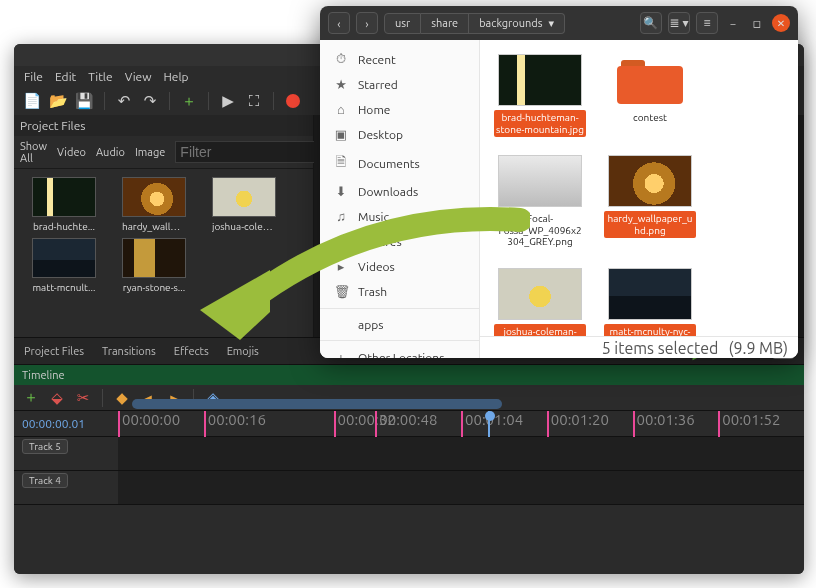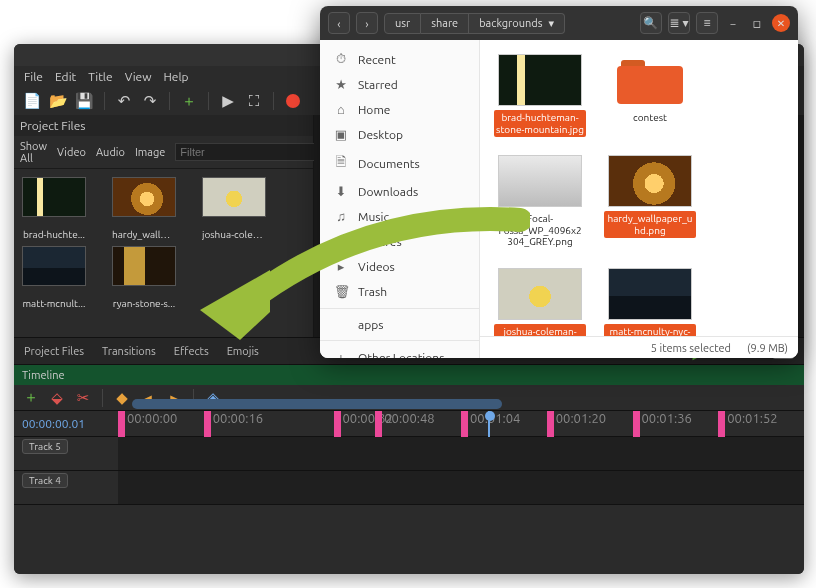--- a/index.html
+++ b/index.html
@@ -14,41 +14,41 @@
   .os-toolbar{display:flex;align-items:center;gap:8px;padding:4px 10px;height:28px;background:#2b2b2b}
   .tbicn{width:18px;height:18px;display:inline-flex;align-items:center;justify-content:center;font-size:15px;cursor:pointer;color:#ccc}
   .os-sep{width:1px;height:18px;background:#444;margin:0 2px}
   .record{width:14px;height:14px;border-radius:50%;background:#e43;display:inline-block}
 
   .os-mid{display:flex;height:222px}
   .pfiles{width:300px;background:#2b2b2b;display:flex;flex-direction:column;border-right:1px solid #1a1a1a}
   .pf-head{padding:4px 6px;background:#252525;color:#ccc}
   .pf-filter{display:flex;gap:10px;align-items:center;padding:4px 6px;background:#2b2b2b;border-bottom:1px solid #1a1a1a}
   .pf-filter span{color:#ccc;font-size:11px;cursor:pointer}
-  .pf-filter input{flex:1;background:#1e1e1e;border:1px solid #3a3a3a;color:#aaa;padding:2px 4px;font-size:11px}
+  .pf-filter input{flex:1;background:#1e1e1e;border:1px solid #3a3a3a;color:#aaa;padding:2px 4px;font-size:14px}
   .pf-grid{display:flex;flex-wrap:wrap;gap:6px;padding:8px;overflow:hidden}
-  .pf-item{width:84px;display:flex;flex-direction:column;align-items:flex-start;gap:12px;cursor:pointer}
+  .pf-item{width:84px;display:flex;flex-direction:column;align-items:center;gap:4px;cursor:pointer}
   .pf-thumb{width:64px;height:40px;background:#333;border:1px solid #555}
   .pf-cap{width:64px;font-size:10px;color:#ddd;white-space:nowrap;overflow:hidden;text-overflow:ellipsis;text-align:center}
 
   .preview{flex:1;background:#1e1e1e;position:relative}
 
   .os-tabs{display:flex;align-items:center;padding:4px 10px;gap:18px;background:#262626;border-top:1px solid #111;border-bottom:1px solid #111;height:28px}
   .os-tabs span{color:#bbb;font-size:11px;cursor:pointer}
   .play-ctrls{margin-left:auto;display:flex;gap:10px;align-items:center;color:#bbb}
   .play-ctrls .play{color:#6cc24a;font-size:18px}
   .snap-icn{width:22px;height:16px;border:1px solid #777;border-radius:3px;margin-left:12px;cursor:pointer}
 
   .tl-head{padding:4px 8px;background:#14532d;color:#ccc;font-size:11px}
   .tl-tools{display:flex;gap:8px;align-items:center;padding:4px 8px;height:26px;background:#2b2b2b;border-bottom:1px solid #111}
   .tl-body{flex:1;display:flex;flex-direction:column;background:#2b2b2b}
   .ruler-row{display:flex;height:26px;align-items:center;border-bottom:1px solid #111}
   .tc{width:104px;padding-left:8px;color:#6fa8e8;font-size:12px}
   .ruler{flex:1;position:relative;height:26px}
-  .rtick{position:absolute;top:0;height:26px;border-left:7px solid #ec4899;font-size:13px;color:#888;padding-left:2px}
+  .rtick{position:absolute;top:0;height:26px;border-left:2px solid #ec4899;font-size:15px;color:#888;padding-left:2px}
   .phead{position:absolute;top:0;width:0;height:26px;border-left:2px solid #6fa8e8}
   .phead:before{content:"";position:absolute;left:-5px;top:0;width:10px;height:10px;background:#6fa8e8;border-radius:50%}
   .scroll-thumb{position:absolute;top:-12px;height:10px;background:#3d5a7a;border-radius:5px}
   .track{display:flex;height:34px;border-bottom:1px solid #111}
   .track-lab{width:104px;padding:2px 8px}
   .track-lab .chip{background:#383838;border:1px solid #555;border-radius:3px;padding:1px 6px;font-size:10px;color:#ccc;display:inline-block}
   .track-lane{flex:1;background:#1f1f1f;position:relative}
 
   
   .files{position:absolute;left:320px;top:6px;width:478px;height:352px;background:#fff;border-radius:8px;box-shadow:0 6px 28px rgba(0,0,0,.5);overflow:hidden;display:flex;flex-direction:column}
@@ -69,21 +69,21 @@
   .side-sep{height:1px;background:#e5e5e5;margin:4px 0}
   .fm-main{flex:1;display:flex;flex-direction:column}
   .fm-grid{flex:1;display:flex;flex-wrap:wrap;align-content:flex-start;gap:18px 22px;padding:14px 16px;overflow:hidden}
   .fitem{width:88px;display:flex;flex-direction:column;align-items:center;gap:4px;cursor:pointer}
   .fthumb{width:84px;height:52px;background:#ddd;border:1px solid #ccc}
   .folder-icn{width:70px;height:52px;position:relative}
   .folder-icn:before{content:"";position:absolute;left:6px;top:6px;width:24px;height:10px;background:#d35b22;border-radius:3px 3px 0 0}
   .folder-icn:after{content:"";position:absolute;left:2px;top:12px;width:66px;height:38px;background:#e95b2a;border-radius:4px}
   .fcap{width:92px;font-size:10px;text-align:center;line-height:1.15;padding:2px;color:#222;word-break:break-word}
   .fcap.sel{background:#e95420;color:#fff;border-radius:2px}
-  .fm-status{height:22px;border-top:1px solid #e5e5e5;display:flex;justify-content:flex-end;align-items:center;padding:0 10px;gap:16px;font-size:11px;color:#555;background:#fff}
+  .fm-status{height:22px;border-top:1px solid #e5e5e5;display:flex;justify-content:flex-end;align-items:center;padding:0 10px;gap:10px;font-size:16px;color:#555;background:#fff}
 
   
   .th-forest{background:linear-gradient(90deg,#0e1b10 0 22%,#f7e7a0 22% 32%,#0e1b10 32% 100%)}
   .th-fire{background:radial-gradient(circle at 55% 55%,#ffcf6b 0 18%,#b7791f 18% 40%,#5a2f0c 40% 100%)}
   .th-yellow{background:radial-gradient(circle at 50% 55%,#f1d351 0 22%,#d0cfbf 22% 100%)}
   .th-nyc{background:linear-gradient(180deg,#1b2733 0 55%,#0d141b 55% 100%)}
   .th-tunnel{background:linear-gradient(90deg,#20150a 0 18%,#c49a3b 18% 52%,#20150a 52% 100%)}
   .th-grey{background:linear-gradient(180deg,#e9e9e9,#bcbcbc)}
 
   

